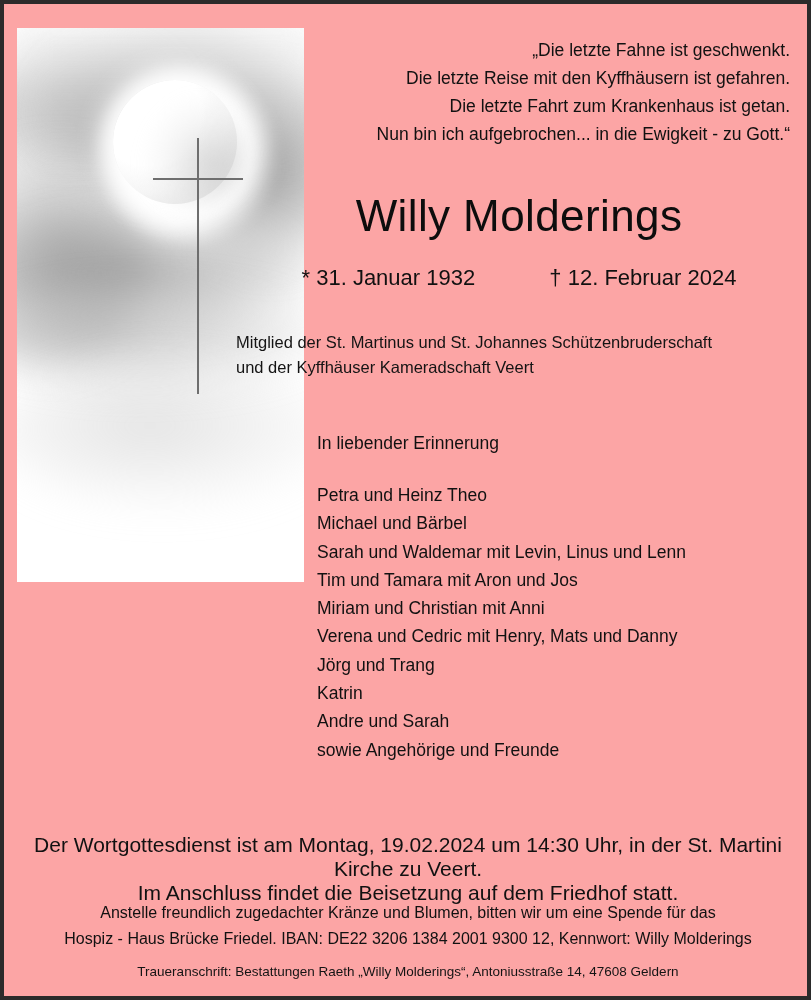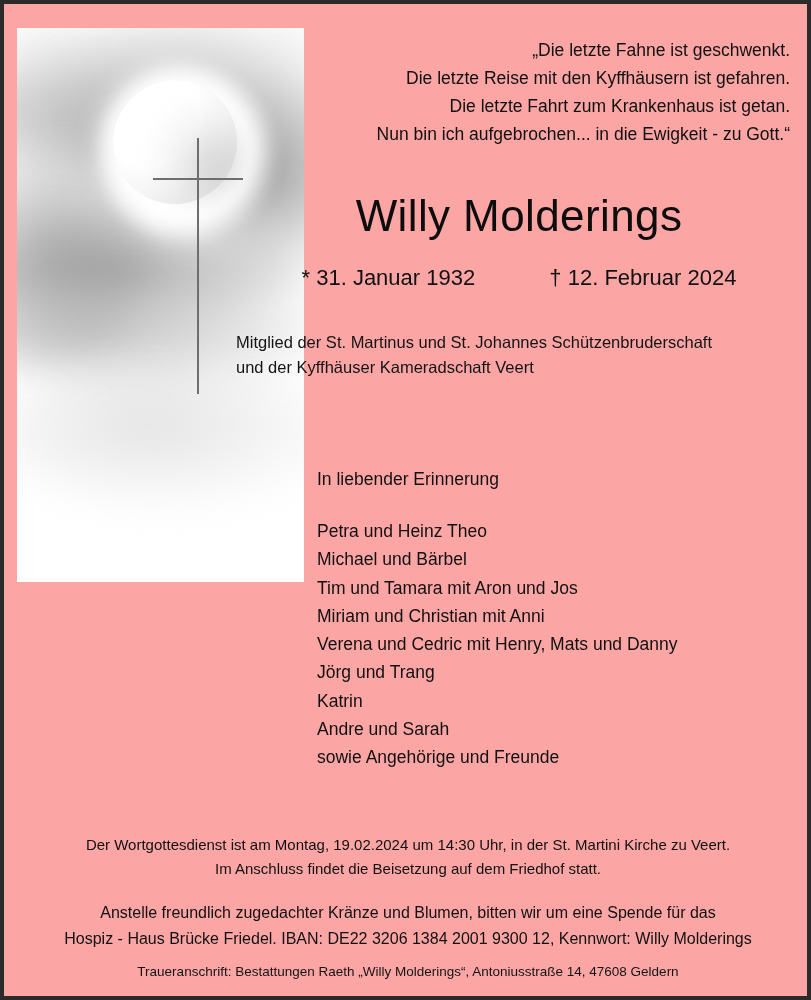--- a/index.html
+++ b/index.html
@@ -168,30 +168,30 @@
   .tribute {
     position: absolute;
     left: 313px;
     top: 425px;
     width: 470px;
     text-align: left;
     font-size: 17.5px;
     line-height: 28px;
     color: #111111;
   }
-  .tribute .lead { margin-bottom: 24px; margin-top: 36px; }
+  .tribute .lead { margin-bottom: 24px; }
   .tribute .names div { line-height: 28.3px; }
 
   .service {
     position: absolute;
     left: 18px;
     top: 829px;
     width: 772px;
     text-align: center;
-    font-size: 15px;
+    font-size: 21px;
     line-height: 24px;
     color: #111111;
   }
 
   .donation {
     position: absolute;
     left: 18px;
     top: 896px;
     width: 772px;
     text-align: center;
@@ -249,20 +249,21 @@
   <div class="membership">
     <div>Mitglied der St. Martinus und St. Johannes Schützenbruderschaft</div>
     <div>und der Kyffhäuser Kameradschaft Veert</div>
   </div>
 
   <div class="tribute">
     <div class="lead">In liebender Erinnerung</div>
     <div class="names">
       <div>Petra und Heinz Theo</div>
       <div>Michael und Bärbel</div>
+      <div>Sarah und Waldemar mit Levin, Linus und Lenn</div>
       <div>Tim und Tamara mit Aron und Jos</div>
       <div>Miriam und Christian mit Anni</div>
       <div>Verena und Cedric mit Henry, Mats und Danny</div>
       <div>Jörg und Trang</div>
       <div>Katrin</div>
       <div>Andre und Sarah</div>
       <div>sowie Angehörige und Freunde</div>
     </div>
   </div>
 

